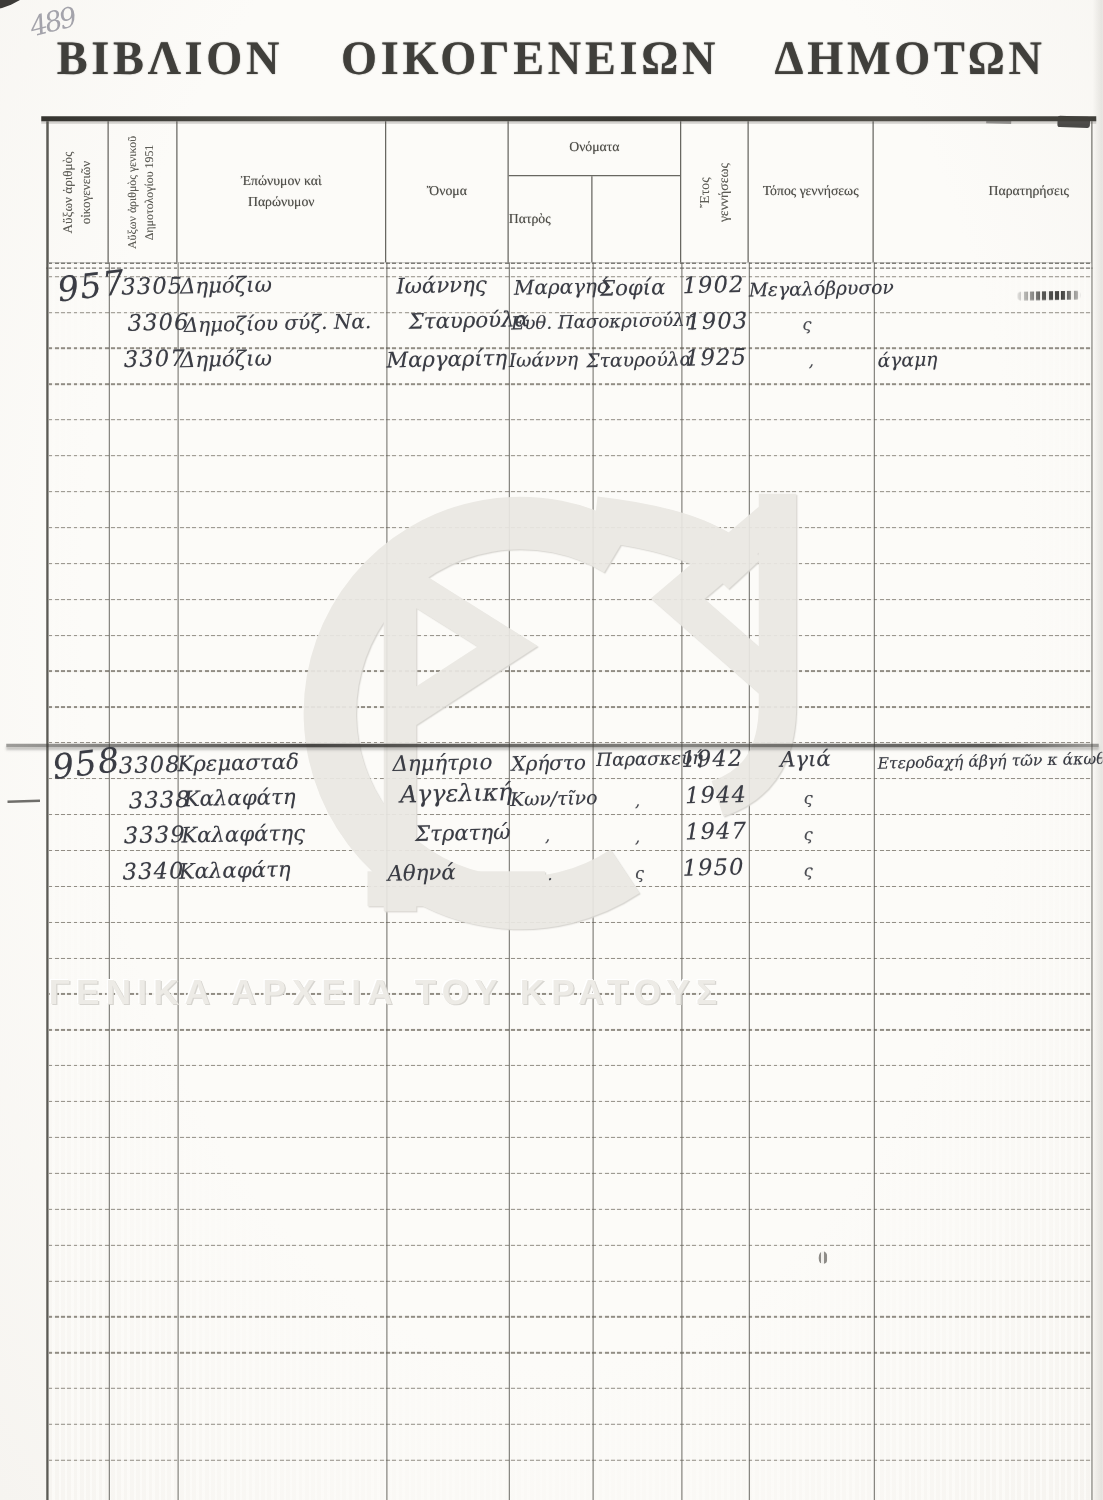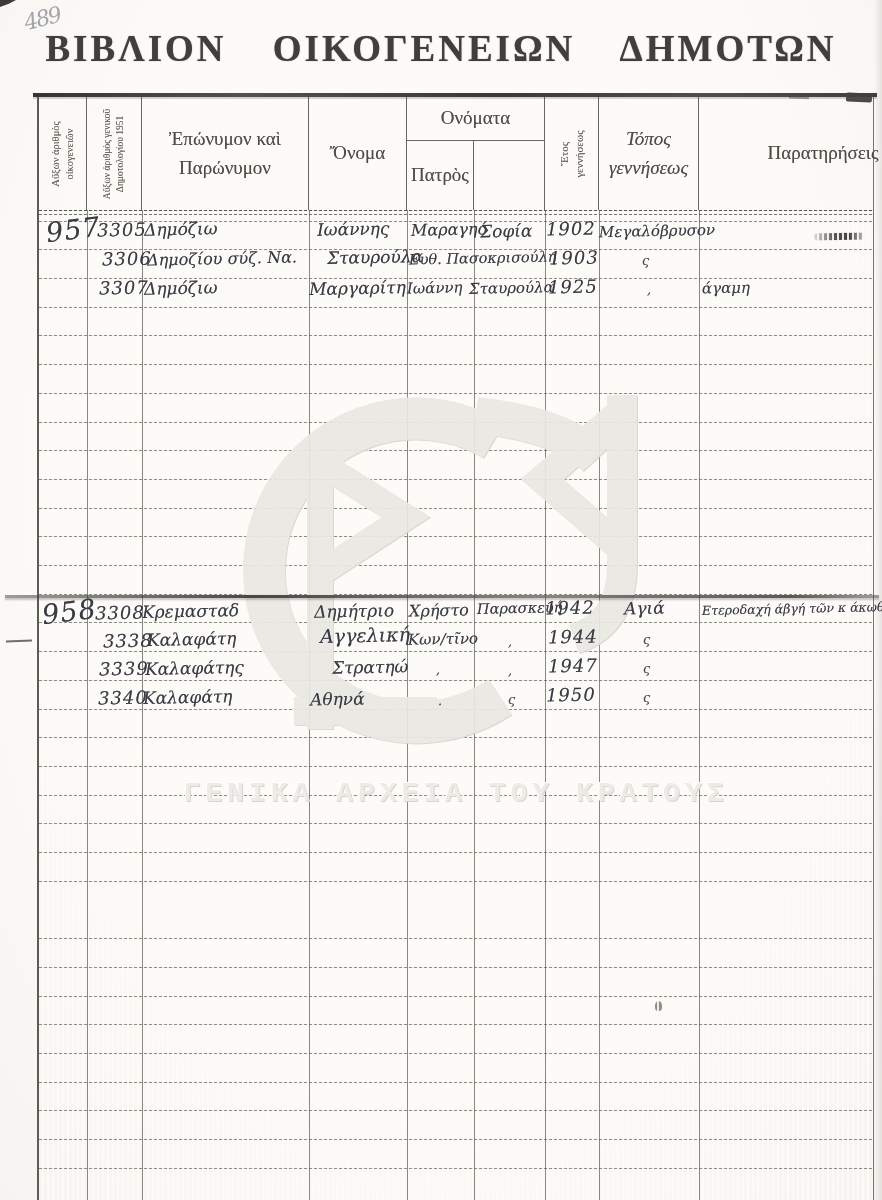--- a/index.html
+++ b/index.html
@@ -34,48 +34,48 @@
         background:linear-gradient(90deg,#35342f,#52514b 25%,#3a3934 55%,#514f49 80%,#3f3e39);
         box-shadow:0 2px 0 rgba(90,89,83,.25);}
   .thead{position:relative;width:100%;height:113px;border-bottom:1px solid #55544e;
         font-family:"Liberation Serif",serif;color:#4e4d48;}
   .thead::after{content:"";position:absolute;left:-2px;bottom:-5px;width:calc(100% + 3px);height:1px;
         background:rgba(85,84,78,.8);}
   .hcell{position:absolute;top:0;height:113px;border-right:1px solid rgba(78,76,70,.85);
         box-sizing:border-box;display:flex;align-items:center;justify-content:center;text-align:center;}
   .hc1{left:0;width:48px;}   .hc2{left:48px;width:55px;}  .hc3{left:103px;width:167px;}
   .hc4{left:270px;width:98px;} .hgroup{left:368px;width:138px;display:block;}
-  .hc7{left:506px;width:54px;} .hc8{left:560px;width:100px;font-style:italic;} .hc9{left:697px;width:174px;border-right:none;}
-  .hlabel{font-size:19px;line-height:1.5;text-shadow:0 0 .6px rgba(60,59,54,.5);}
+  .hc7{left:506px;width:54px;} .hc8{left:560px;width:100px;} .hc9{left:697px;width:174px;border-right:none;}
+  .hlabel{font-size:11px;line-height:1.5;text-shadow:0 0 .6px rgba(60,59,54,.5);}
   .hc3 .hlabel{width:120px;} .hc8 .hlabel{width:86px;}
   .vtext{position:absolute;left:50%;top:50%;transform:translate(-50%,-50%) rotate(-90deg);
         width:102px;text-align:center;font-size:10.5px;line-height:1.35;color:#5d5c56;
         text-shadow:0 0 .5px rgba(70,69,63,.4);}
   .hc7 .vtext{width:72px;font-size:11px;}
   .hgroup .gtop{position:absolute;left:0;top:0;width:100%;height:44px;border-bottom:1px solid rgba(78,76,70,.85);
         box-sizing:border-box;display:flex;align-items:center;justify-content:center;}
-  .hgroup .gsubL,.hgroup .gsubR{position:absolute;top:44px;height:69px;display:flex;align-items:center;justify-content:center;box-sizing:border-box;}
+  .hgroup .gsubL,.hgroup .gsubR{position:absolute;top:44px;height:69px;display:flex;align-items:center;box-sizing:border-box;}
   .hgroup .gsubL{left:0;width:67px;border-right:1px solid rgba(78,76,70,.85);}
   .hgroup .gsubR{left:67px;width:71px;}
   
   .tbody{position:absolute;left:0;top:113px;width:100%;height:990px;
         background-image:
           repeating-linear-gradient(to right, rgba(252,251,248,0) 0 3px, rgba(252,251,248,.9) 3px 5px),
           repeating-linear-gradient(to bottom, rgba(0,0,0,0) 0 27.7px, rgba(118,113,103,.8) 27.7px 28.7px);
         background-position:0 0, 0 -17px;}
   .vline{position:absolute;top:0;bottom:0;width:1px;background:rgba(92,90,84,.72);}
   .vl1{left:48px;} .vl2{left:103px;} .vl3{left:270px;} .vl4{left:368px;}
   .vl5{left:435px;} .vl6{left:506px;} .vl7{left:560px;} .vl8{left:660px;}
   .heavy-line{position:absolute;left:-34px;top:385px;width:calc(100% + 40px);height:3px;
         background:linear-gradient(90deg,rgba(66,65,62,.5),rgba(43,42,40,.85) 28%,rgba(70,69,65,.65) 62%,rgba(48,47,45,.8) 90%,rgba(66,65,62,.5));
         box-shadow:0 2px 2px rgba(90,89,85,.35);}
   
   .wm-logo{position:absolute;left:185px;top:157px;width:428px;height:406px;opacity:.92;}
   .wm-logo path{stroke:#eae8e3;fill:none;}
-  .wm-text{position:absolute;left:0;width:100%;text-align:center;font-family:Liberation Mono, monospace;
+  .wm-text{position:absolute;left:0;width:100%;text-align:left;font-family:Liberation Sans, sans-serif;
         font-weight:bold;color:#edebe6;text-shadow:1px 1px 0 #d7d5d0,-1px -1px 0 #ffffff;
         white-space:nowrap;}
   .wm-greek{top:568px;font-size:28px;letter-spacing:5px;}
   .wm-english{top:600px;font-size:28px;letter-spacing:4px;}
   
   .hw{position:absolute;font-family:"DejaVu Serif",serif;font-style:italic;color:#3a3c44;
         font-size:17px;white-space:nowrap;text-shadow:0 0 .6px rgba(44,46,56,.45);
         transform:rotate(-1.2deg);}
   .hw.num{font-size:18px;letter-spacing:1px;}
   .hw.fam{font-size:27px;transform:rotate(-7deg);letter-spacing:1px;}

